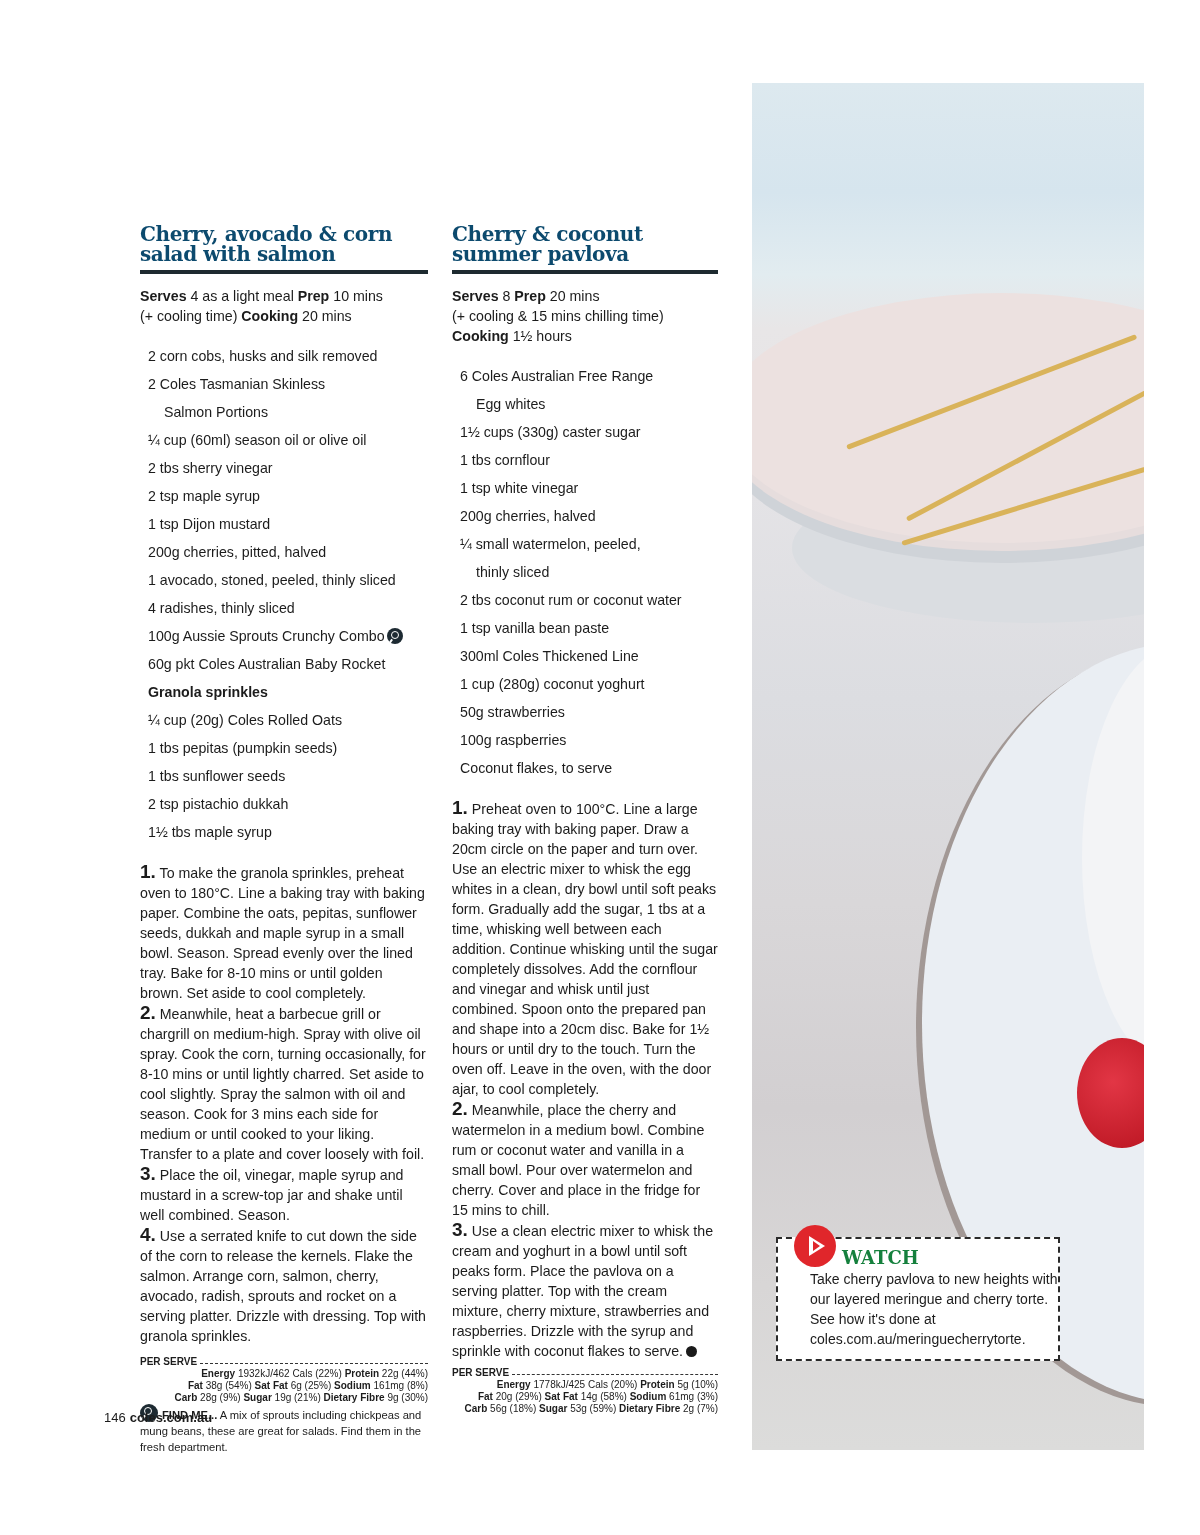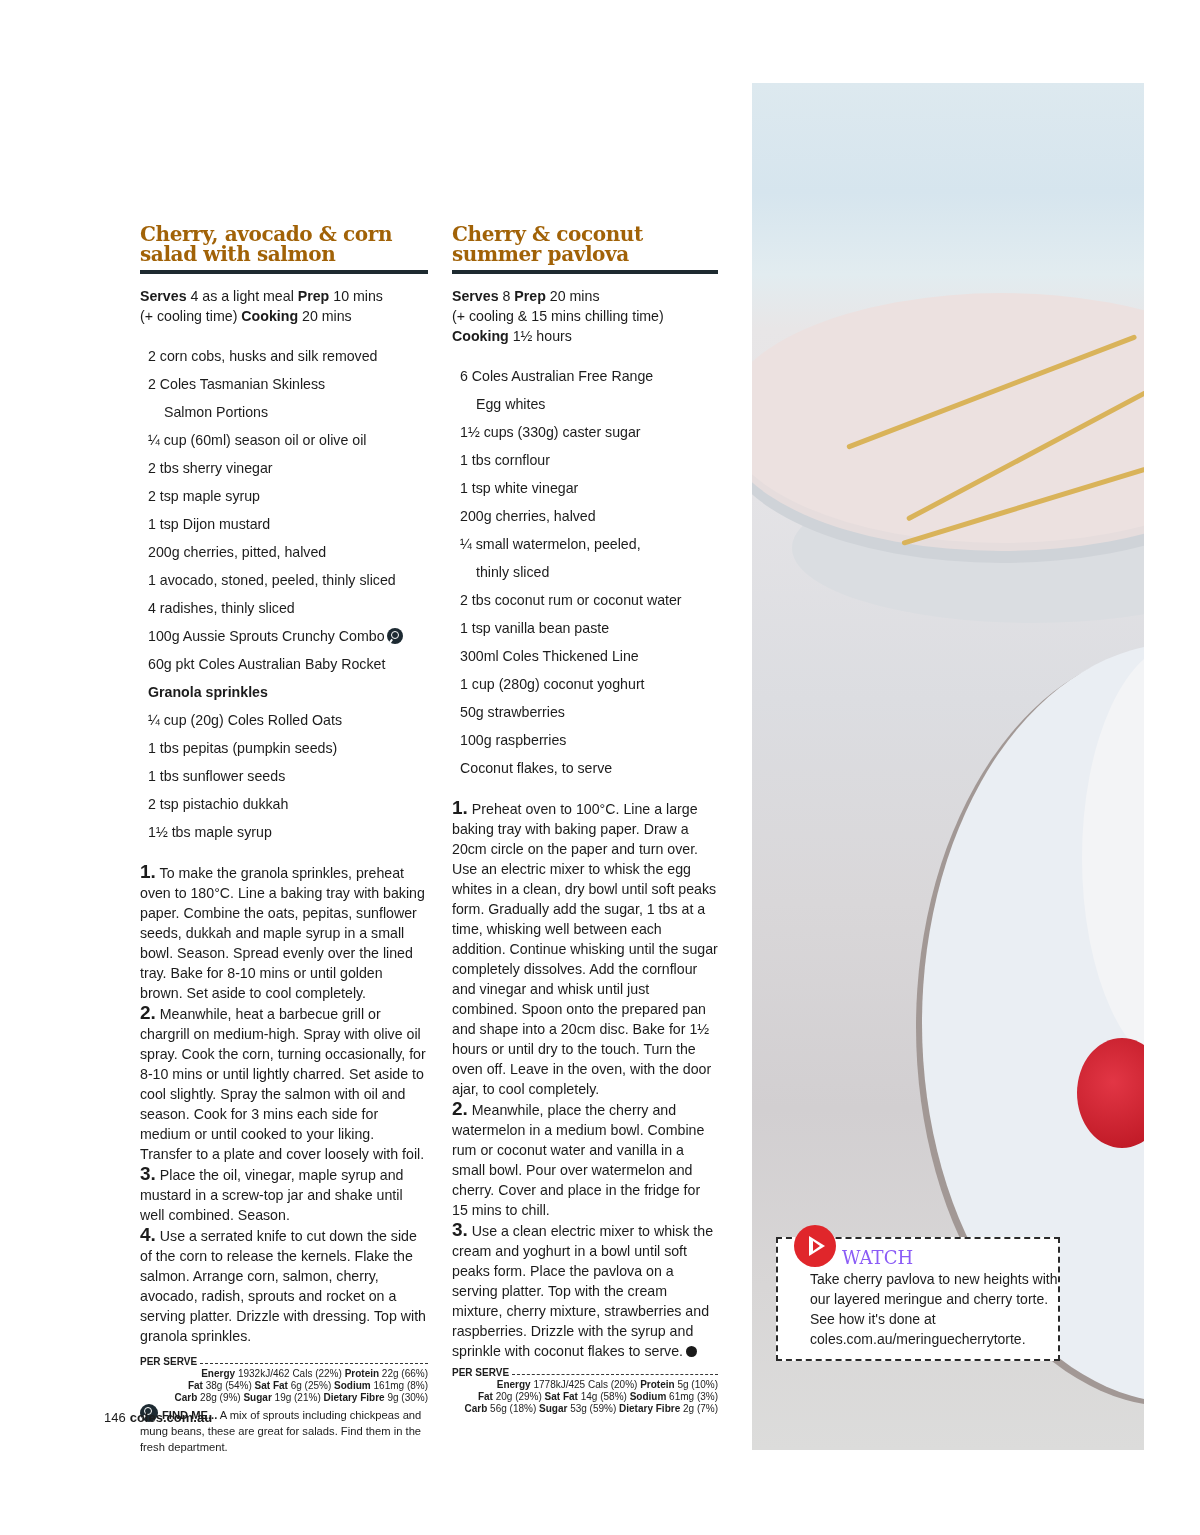--- a/index.html
+++ b/index.html
@@ -1,20 +1,20 @@
 <!DOCTYPE html>
 <html><head>
 <meta charset="utf-8">
 <style>
   html, body { margin: 0; padding: 0; background: #ffffff; }
   body { width: 1200px; height: 1535px; position: relative; overflow: hidden; color: #1c1c1c; font-family: "Liberation Sans", "DejaVu Sans", sans-serif; }
   .col { position: absolute; top: 222px; }
   .col-left { left: 140px; width: 288px; }
   .col-mid { left: 452px; width: 266px; }
-  .title { font-family: "DejaVu Serif", "Liberation Serif", serif; font-weight: bold; font-size: 20px; line-height: 20px; letter-spacing: -0.4px; margin: 0; padding-top: 2px; color: #a16207; }
+  .title { font-family: "DejaVu Serif", "Liberation Serif", serif; font-weight: bold; font-size: 20px; line-height: 20px; letter-spacing: -0.4px; margin: 0; padding-top: 2px; color: #0c4a6e; }
   .title-rule { height: 4px; background: #1e2a30; margin-top: 6px; margin-bottom: 12px; }
   .meta, .ing, .method { font-size: 14.2px; line-height: 20px; margin: 0; }
   .meta b, .ing b { font-weight: bold; }
   .ing { margin-top: 20px; list-style: none; padding: 0; }
   .ing li { margin: 8px; }
   .ing li.indent { padding-left: 16px; }
   .ing li.sub { font-weight: bold; }
   .method { margin-top: 20px; }
   .step-num { font-weight: bold; font-size: 19px; }
   .findme-pin { display: inline-block; width: 16px; height: 16px; border-radius: 50%; background: #1d2a32; vertical-align: -3px; position: relative; margin-left: 2px; }
@@ -35,21 +35,21 @@
   .photo .plate1 { position: absolute; left: -30px; top: 210px; width: 560px; height: 250px; border-radius: 50%; background: #ece1e0; box-shadow: 0 8px 0 #e6dddd, 0 20px 0 #cfd3d8; }
   .photo .plate2 { position: absolute; left: 40px; top: 390px; width: 480px; height: 150px; border-radius: 50%; background: #dadde1; }
   .photo .fork { position: absolute; height: 5px; background: #d9b35a; border-radius: 3px; transform-origin: left center; }
   .photo .plate3 { position: absolute; left: 170px; top: 560px; width: 520px; height: 760px; border-radius: 50%; background: #eaeef3; box-shadow: -6px 4px 0 #a29895; }
   .photo .bowl { position: absolute; left: 330px; top: 560px; width: 200px; height: 430px; border-radius: 50%; background: #f3f4f6; }
   .photo .berry { position: absolute; left: 325px; top: 955px; width: 90px; height: 110px; border-radius: 50%; background: radial-gradient(circle at 40% 40%, #e23645, #b8131f); }
   .watch { position: absolute; left: 776px; top: 1237px; width: 284px; height: 124px; background: #ffffff; border: 2px dashed #2a2a2a; box-sizing: border-box; }
   .watch-icon { position: absolute; left: 16px; top: -14px; width: 42px; height: 42px; border-radius: 50%; background: #e0262b; }
   .watch-icon::after { content: ""; position: absolute; left: 15px; top: 11px; width: 0; height: 0; border-left: 16px solid #fff; border-top: 10px solid transparent; border-bottom: 10px solid transparent; }
   .watch-icon::before { content: ""; position: absolute; left: 19px; top: 16px; width: 0; height: 0; border-left: 7px solid #e0262b; border-top: 5px solid transparent; border-bottom: 5px solid transparent; z-index: 2; }
-  .watch-title { position: absolute; left: 64px; top: 8px; font-family: "DejaVu Serif", "Liberation Serif", serif; font-weight: normal; font-size: 18px; color: #8b5cf6; }
+  .watch-title { position: absolute; left: 64px; top: 8px; font-family: "DejaVu Serif", "Liberation Serif", serif; font-weight: bold; font-size: 18px; color: #15803d; }
   .watch-text { position: absolute; left: 32px; top: 30px; width: 262px; font-size: 14px; line-height: 20px; }
 </style>
 </head>
 <body>
 
 <div class="col col-left">
   <h2 class="title">
     <span>Cherry, avocado &amp; corn</span><br>
     <span>salad with salmon</span>
   </h2>
@@ -82,21 +82,21 @@
     <span class="step-num">1.</span><span> To make the granola sprinkles, preheat oven to 180°C. Line a baking tray with baking paper. Combine the oats, pepitas, sunflower seeds, dukkah and maple syrup in a small bowl. Season. Spread evenly over the lined tray. Bake for 8-10 mins or until golden brown. Set aside to cool completely.</span><br>
     <span class="step-num">2.</span><span> Meanwhile, heat a barbecue grill or chargrill on medium-high. Spray with olive oil spray. Cook the corn, turning occasionally, for 8-10 mins or until lightly charred. Set aside to cool slightly. Spray the salmon with oil and season. Cook for 3 mins each side for medium or until cooked to your liking. Transfer to a plate and cover loosely with foil.</span><br>
     <span class="step-num">3.</span><span> Place the oil, vinegar, maple syrup and mustard in a screw-top jar and shake until well combined. Season.</span><br>
     <span class="step-num">4.</span><span> Use a serrated knife to cut down the side of the corn to release the kernels. Flake the salmon. Arrange corn, salmon, cherry, avocado, radish, sprouts and rocket on a serving platter. Drizzle with dressing. Top with granola sprinkles.</span>
   </div>
   <div class="nutrition">
     <div class="nut-head">
         <span>PER SERVE</span>
         <span class="dash"></span>
       </div>
-    <div><b>Energy</b><span> 1932kJ/462 Cals (22%) </span><b>Protein</b><span> 22g (66%)</span></div>
+    <div><b>Energy</b><span> 1932kJ/462 Cals (22%) </span><b>Protein</b><span> 22g (44%)</span></div>
     <div><b>Fat</b><span> 38g (54%) </span><b>Sat Fat</b><span> 6g (25%) </span><b>Sodium</b><span> 161mg (8%)</span></div>
     <div><b>Carb</b><span> 28g (9%) </span><b>Sugar</b><span> 19g (21%) </span><b>Dietary Fibre</b><span> 9g (30%)</span></div>
   </div>
   <div class="findme">
     <span class="findme-pin"></span><b>FIND ME...</b><span> A mix of sprouts including chickpeas and mung beans, these are great for salads. Find them in the fresh department.</span>
   </div>
 </div>
 
 <div class="col col-mid">
   <h2 class="title">

